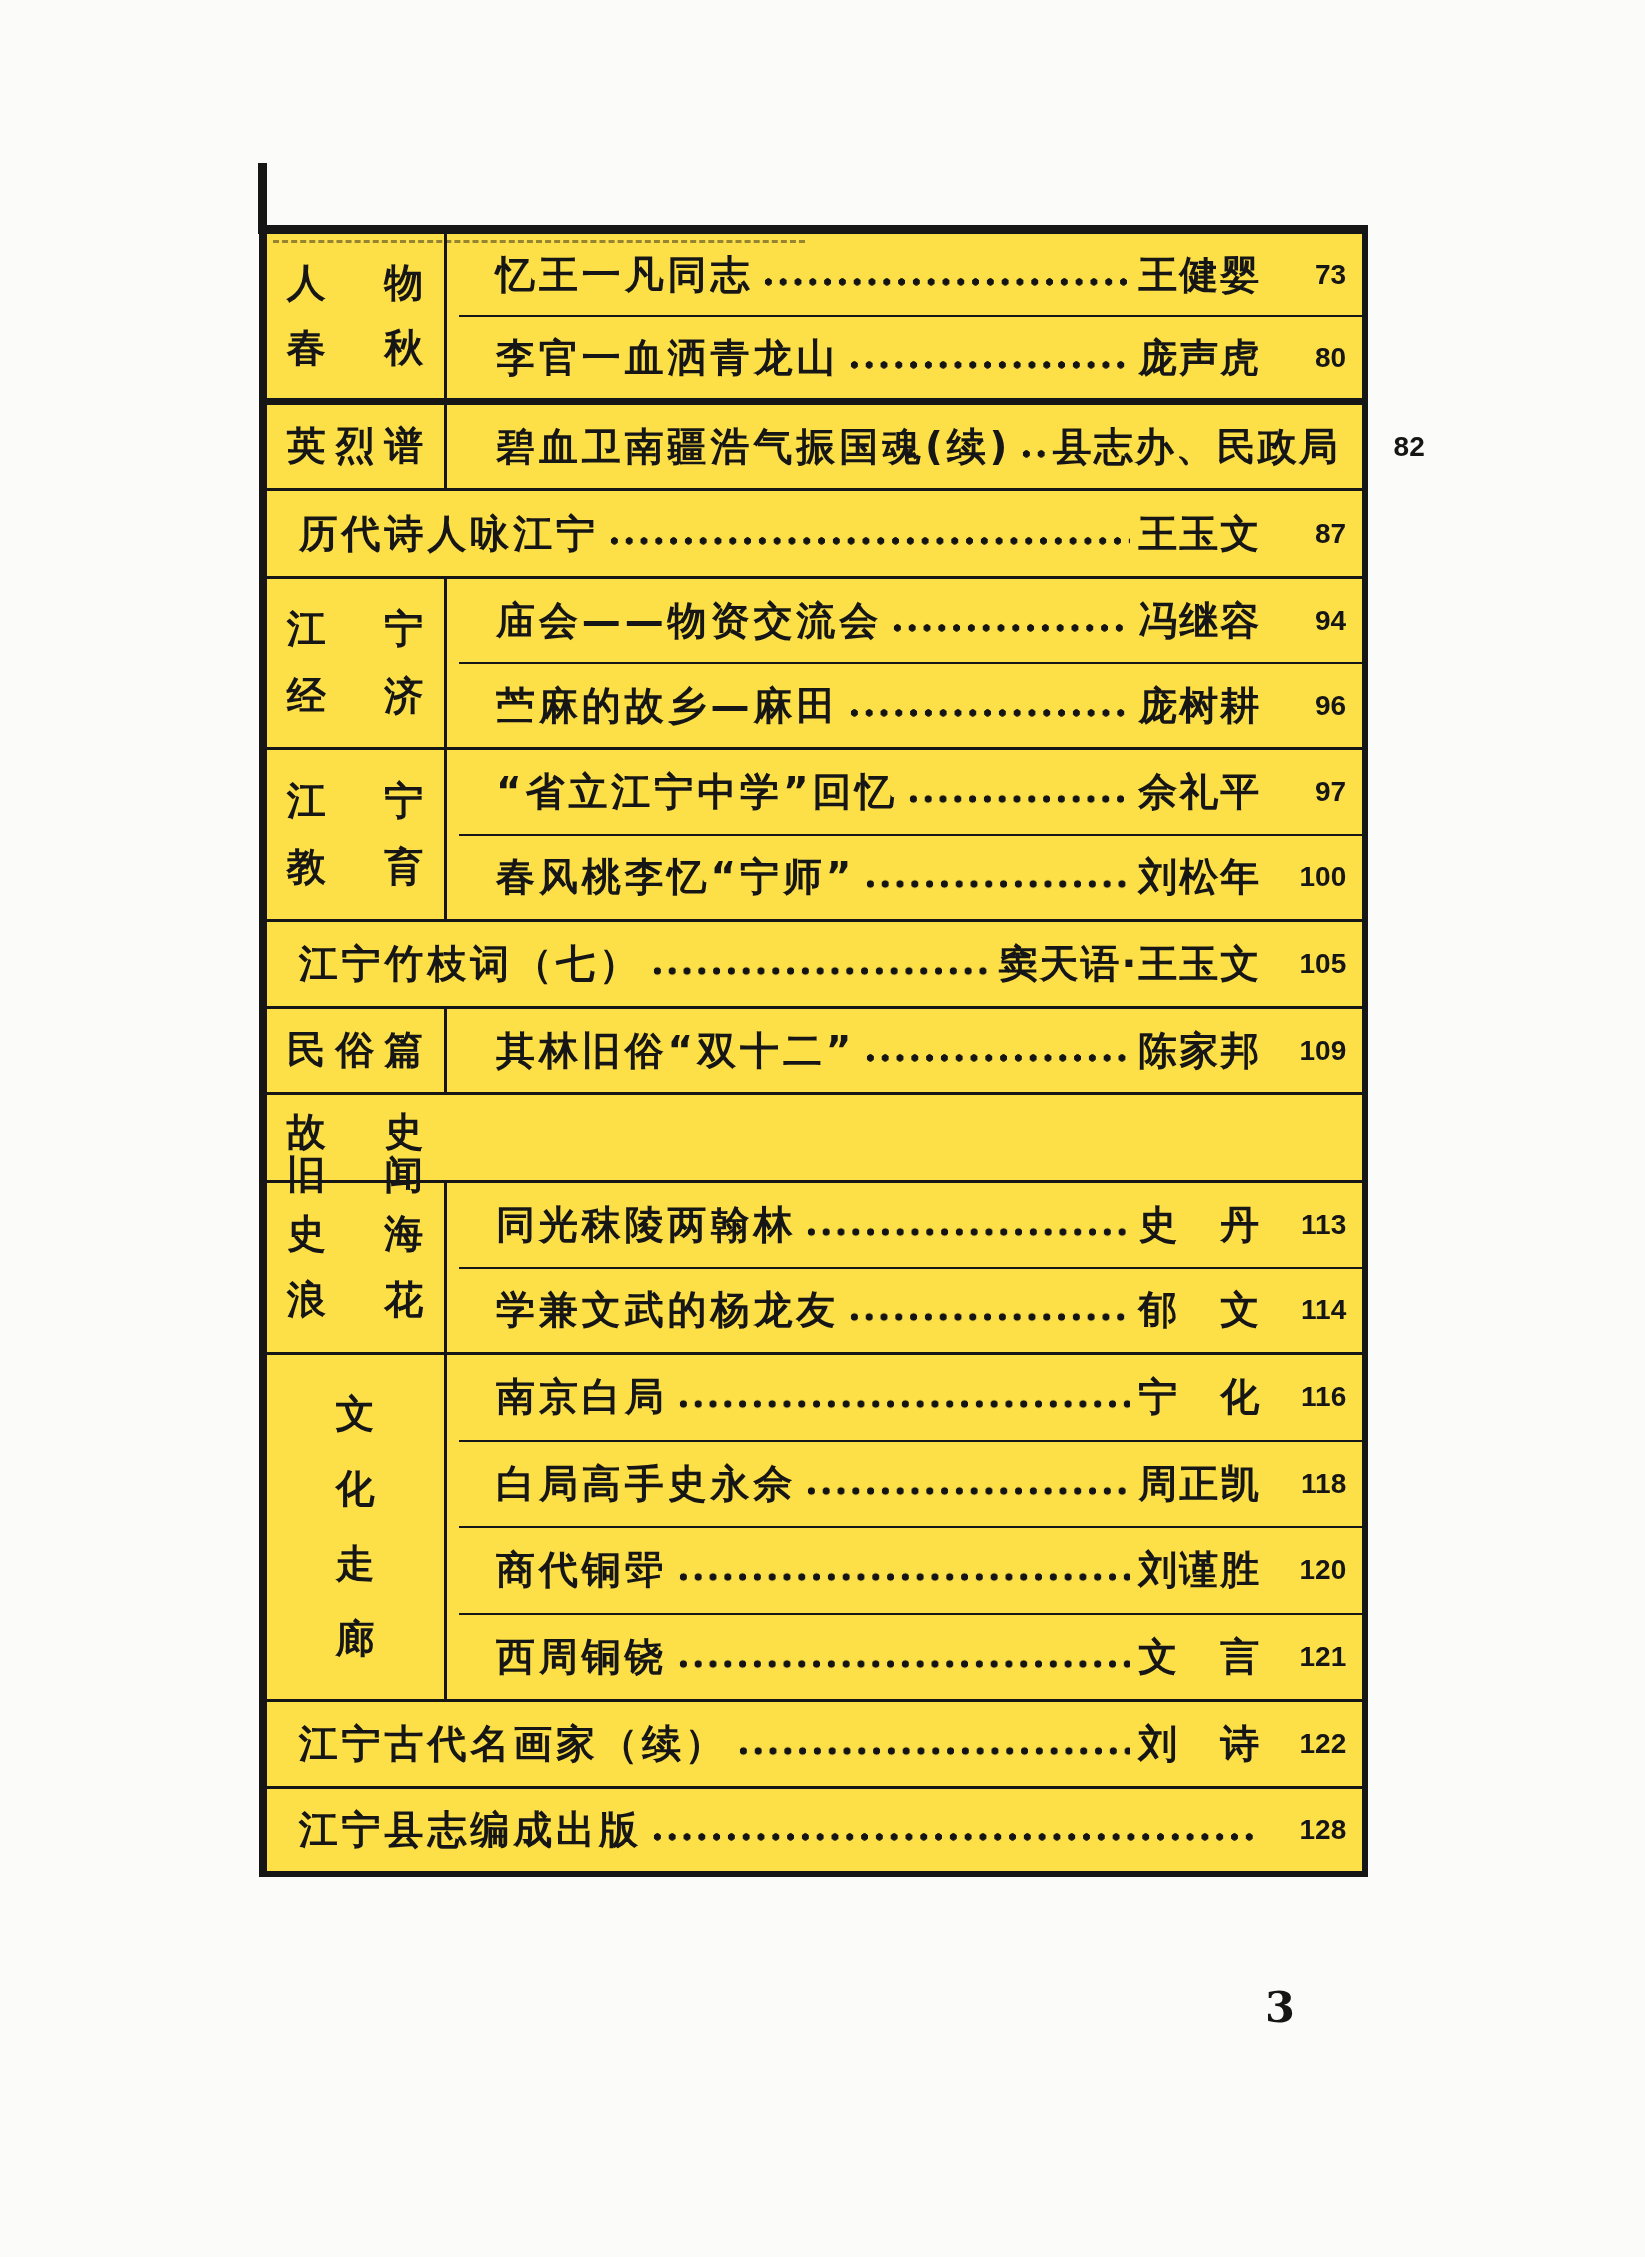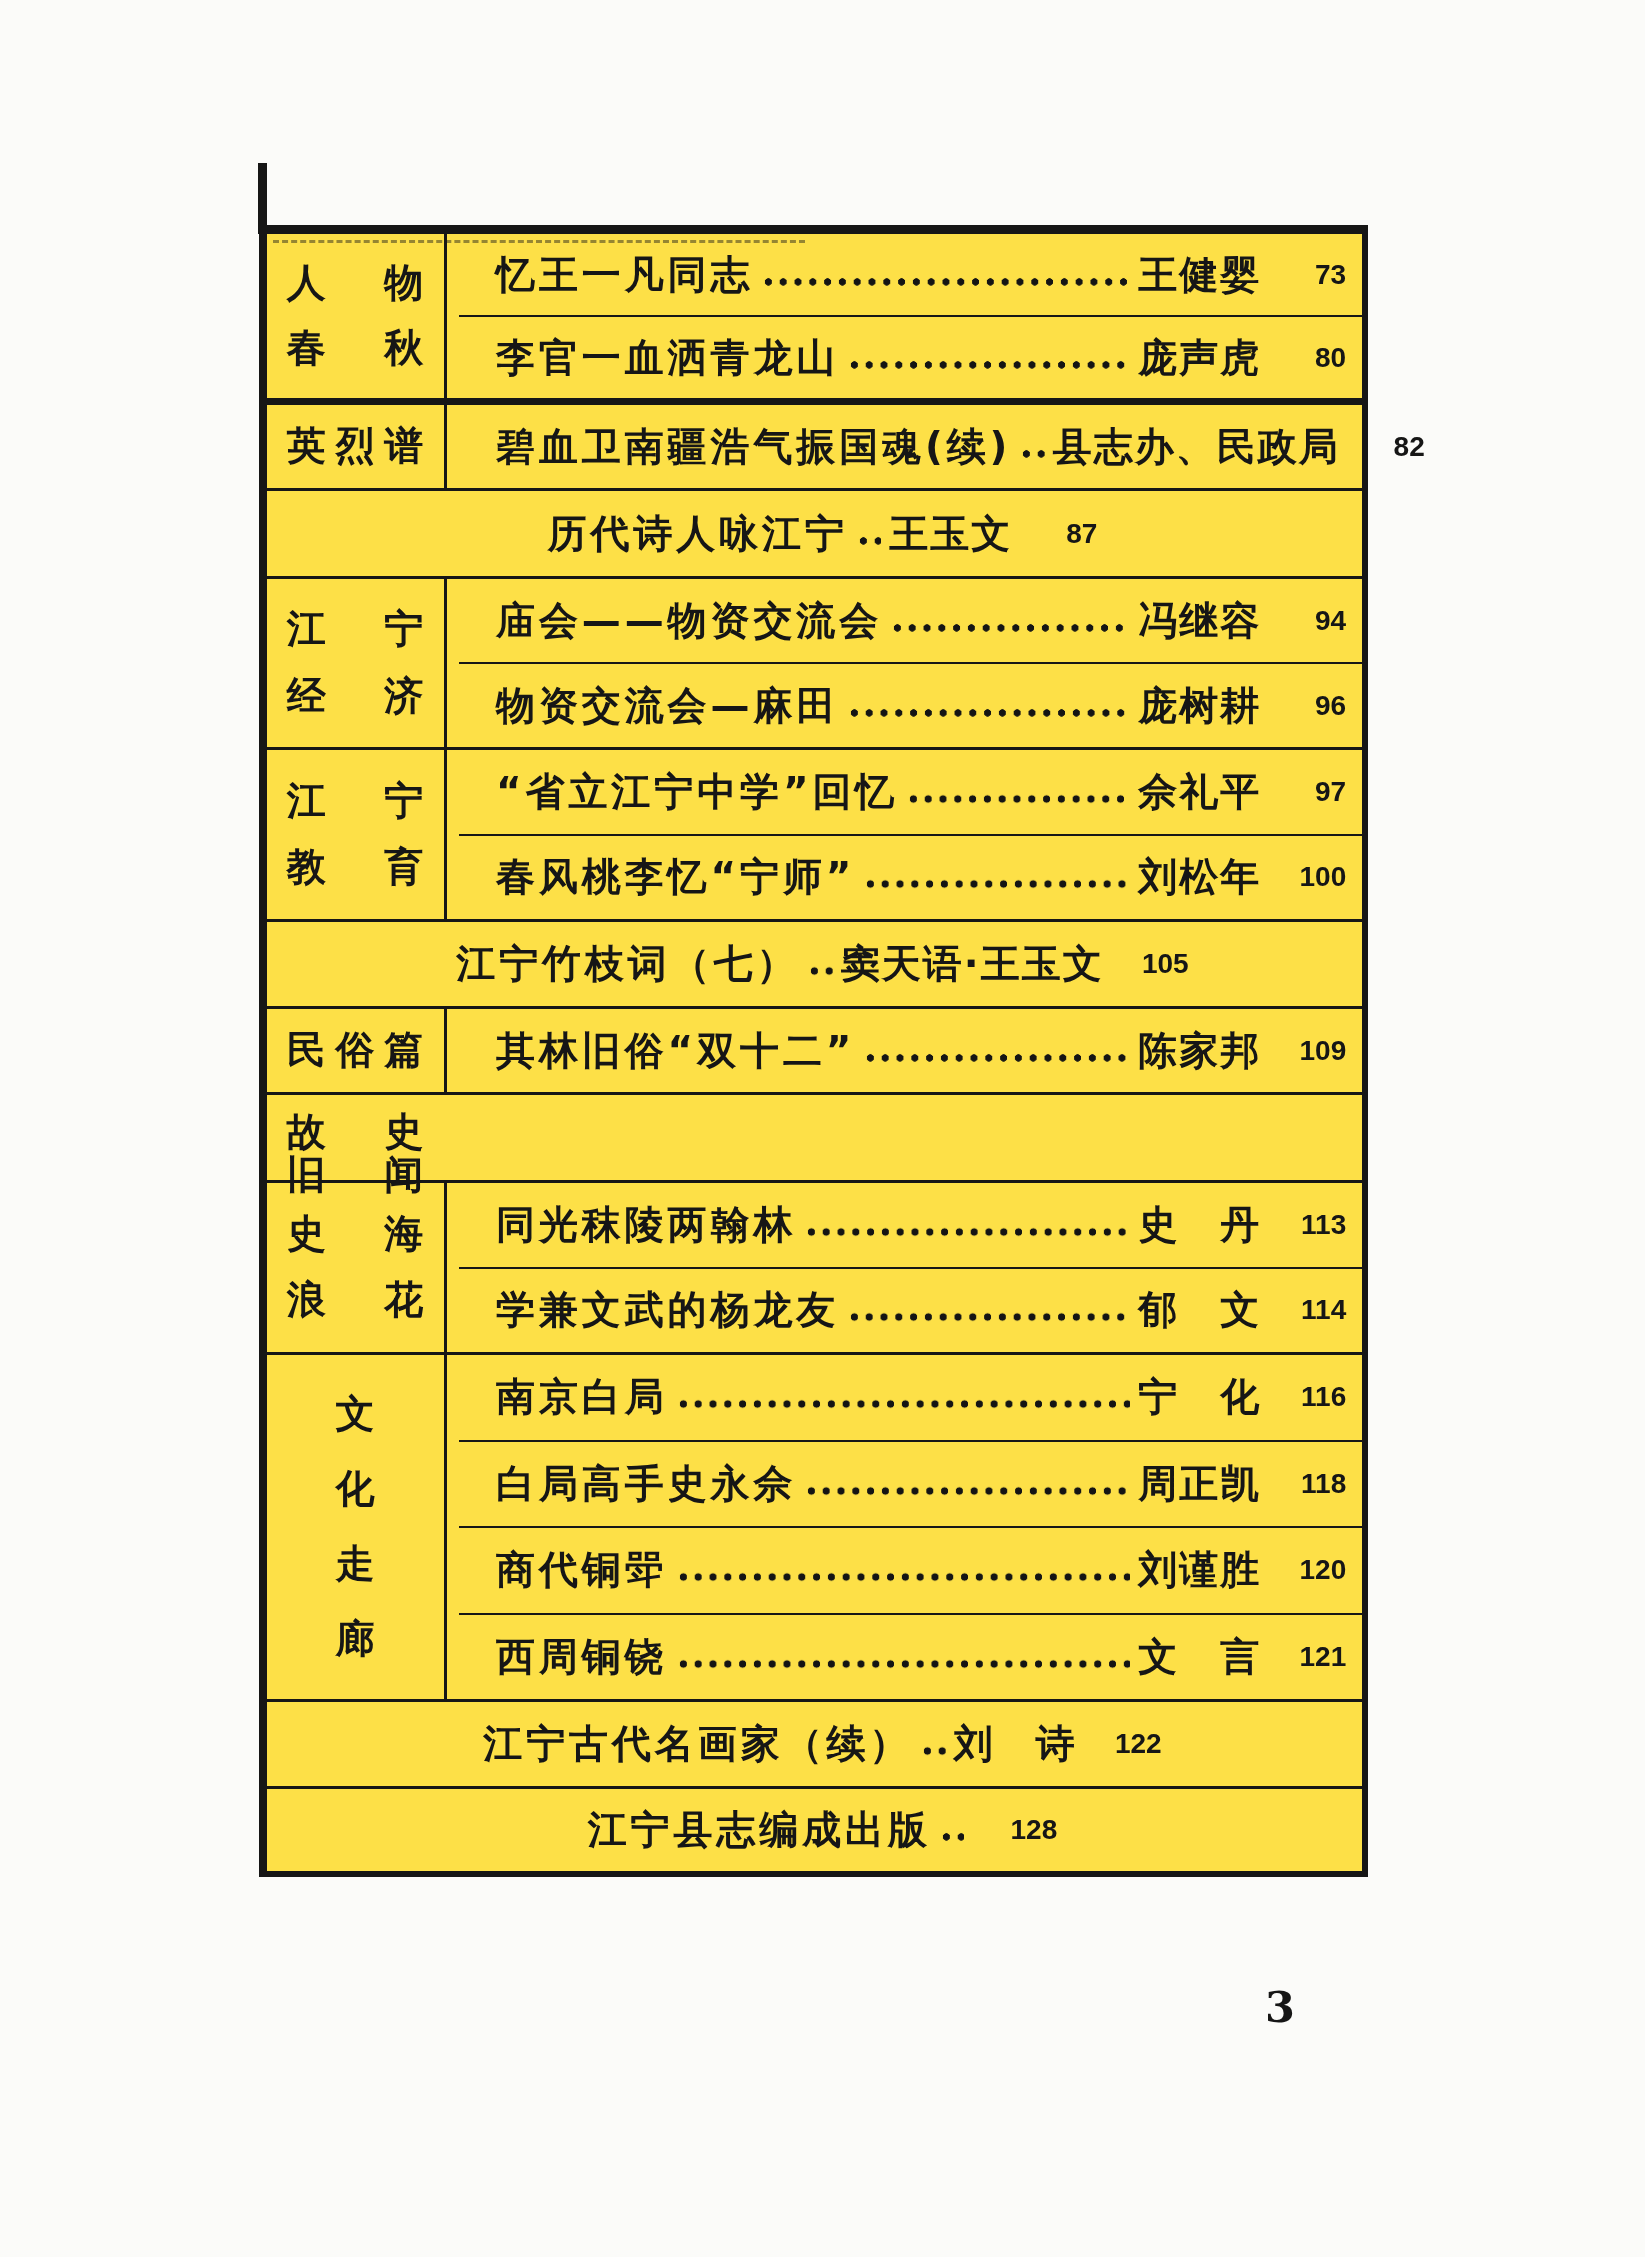--- a/index.html
+++ b/index.html
@@ -77,21 +77,21 @@
     text-align-last: center;
   }
   .entries {
     flex: 1;
     display: flex;
     flex-direction: column;
     border-left: 3px solid #161616;
     box-sizing: border-box;
     padding-left: 12px;
   }
-  .section.full .entries { border-left: none; align-items: center; }
+  .section.full .entries { border-left: none; }
   .entry {
     flex: 1;
     display: flex;
     align-items: center;
     padding: 0 15.8px 0 37px;
     box-sizing: border-box;
     min-width: 0;
   }
   .entry + .entry { border-top: 2px solid #161616; }
   .section.full .entry { padding-left: 19.7px; }
@@ -195,21 +195,21 @@
         <div class="label-line">经济</div>
       </div>
       <div class="entries">
         <div class="entry">
           <span class="title">庙会——物资交流会</span>
           <span class="dots"></span>
           <span class="author">冯继容</span>
           <span class="pagenum">94</span>
         </div>
         <div class="entry">
-          <span class="title">物资交流会—麻田</span>
+          <span class="title">苎麻的故乡—麻田</span>
           <span class="dots"></span>
           <span class="author">庞树耕</span>
           <span class="pagenum">96</span>
         </div>
       </div>
     </div>
 
     <div class="section" style="height:172px">
       <div class="label-cell">
         <div class="label-line">江宁</div>

